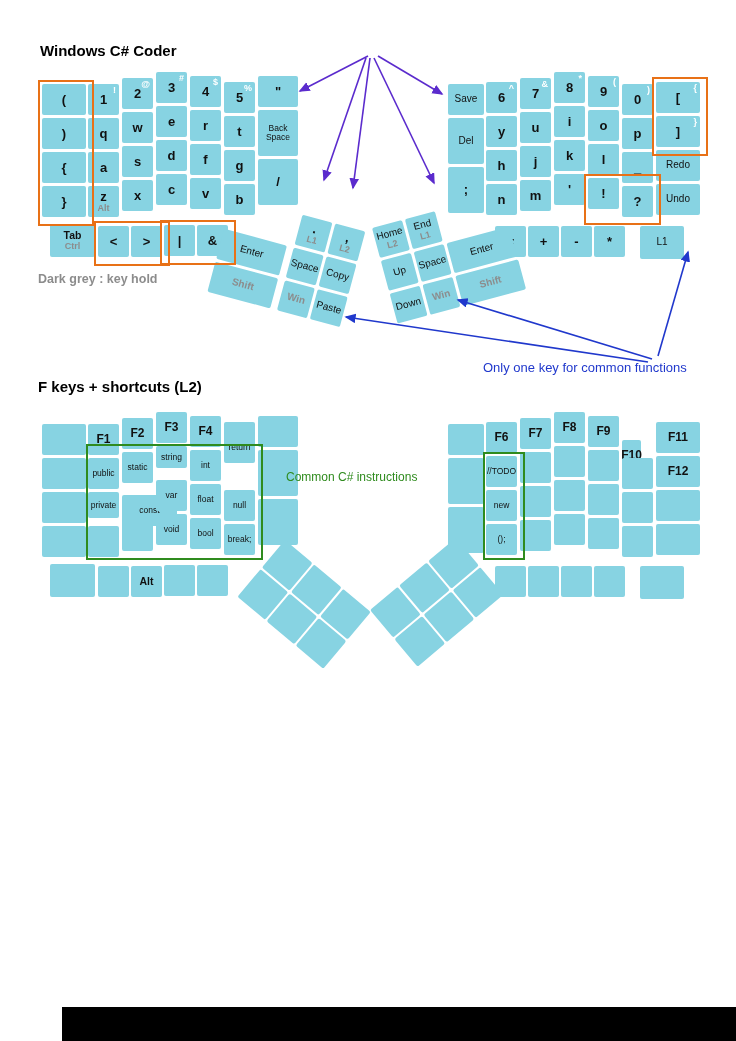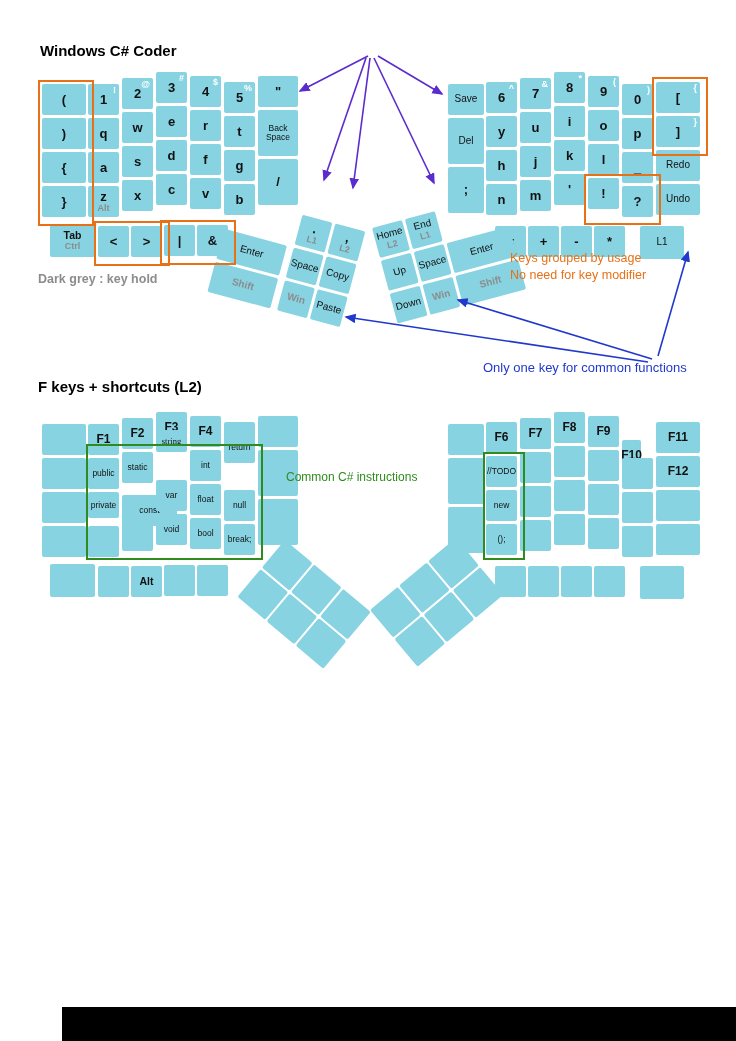--- a/index.html
+++ b/index.html
@@ -29,24 +29,20 @@
   .note-blue{left:483px;top:360px;color:var(--blue);font-size:13px;}
   .note-green{left:286px;top:470px;color:var(--green);font-size:12px;}
   .footer-bar{position:absolute;left:62px;top:1007px;width:674px;height:34px;background:var(--footer);z-index:2;}
 </style>
 </head>
 <body>
 
 <div id="board">
   <div class="ann title1">Windows C# Coder</div>
   <div class="ann note-grey">Dark grey : key hold</div>
-  <div class="ann note-orange">
-    <div>Keys grouped by usage</div>
-    <div>No need for key modifier</div>
-  </div>
   <div class="ann note-blue">Only one key for common functions</div>
   <div class="ann title2">F keys + shortcuts (L2)</div>
   <div class="ann note-green">Common C# instructions</div>
   <div class="footer-bar"></div>
 <div class="key lg" style="left: 42px; top: 84px; width: 44px; height: 31px;">
       <span class="kt">(</span>
     </div>
     <div class="key lg" style="left: 42px; top: 118px; width: 44px; height: 31px;">
       <span class="kt">)</span>
     </div>
@@ -270,21 +266,21 @@
     <div class="key sm" style="left: 122px; top: 452px; width: 31px; height: 31px;">
       <span class="kt">static</span>
     </div>
     <div class="key sm" style="left: 122px; top: 495px; width: 55px; height: 31px;">
       <span class="kt">const</span>
     </div>
     <div class="key lg" style="left: 122px; top: 520px; width: 31px; height: 31px;"></div>
     <div class="key f" style="left: 156px; top: 412px; width: 31px; height: 31px;">
       <span class="kt">F3</span>
     </div>
-    <div class="key sm" style="left: 156px; top: 430px; width: 31px; height: 22px; font-family: Liberation Serif, serif;">
+    <div class="key sm" style="left: 156px; top: 446px; width: 31px; height: 22px;">
       <span class="kt">string</span>
     </div>
     <div class="key sm" style="left: 156px; top: 480px; width: 31px; height: 31px;">
       <span class="kt">var</span>
     </div>
     <div class="key sm" style="left: 156px; top: 514px; width: 31px; height: 31px;">
       <span class="kt">void</span>
     </div>
     <div class="key f" style="left: 190px; top: 416px; width: 31px; height: 31px;">
       <span class="kt">F4</span>

